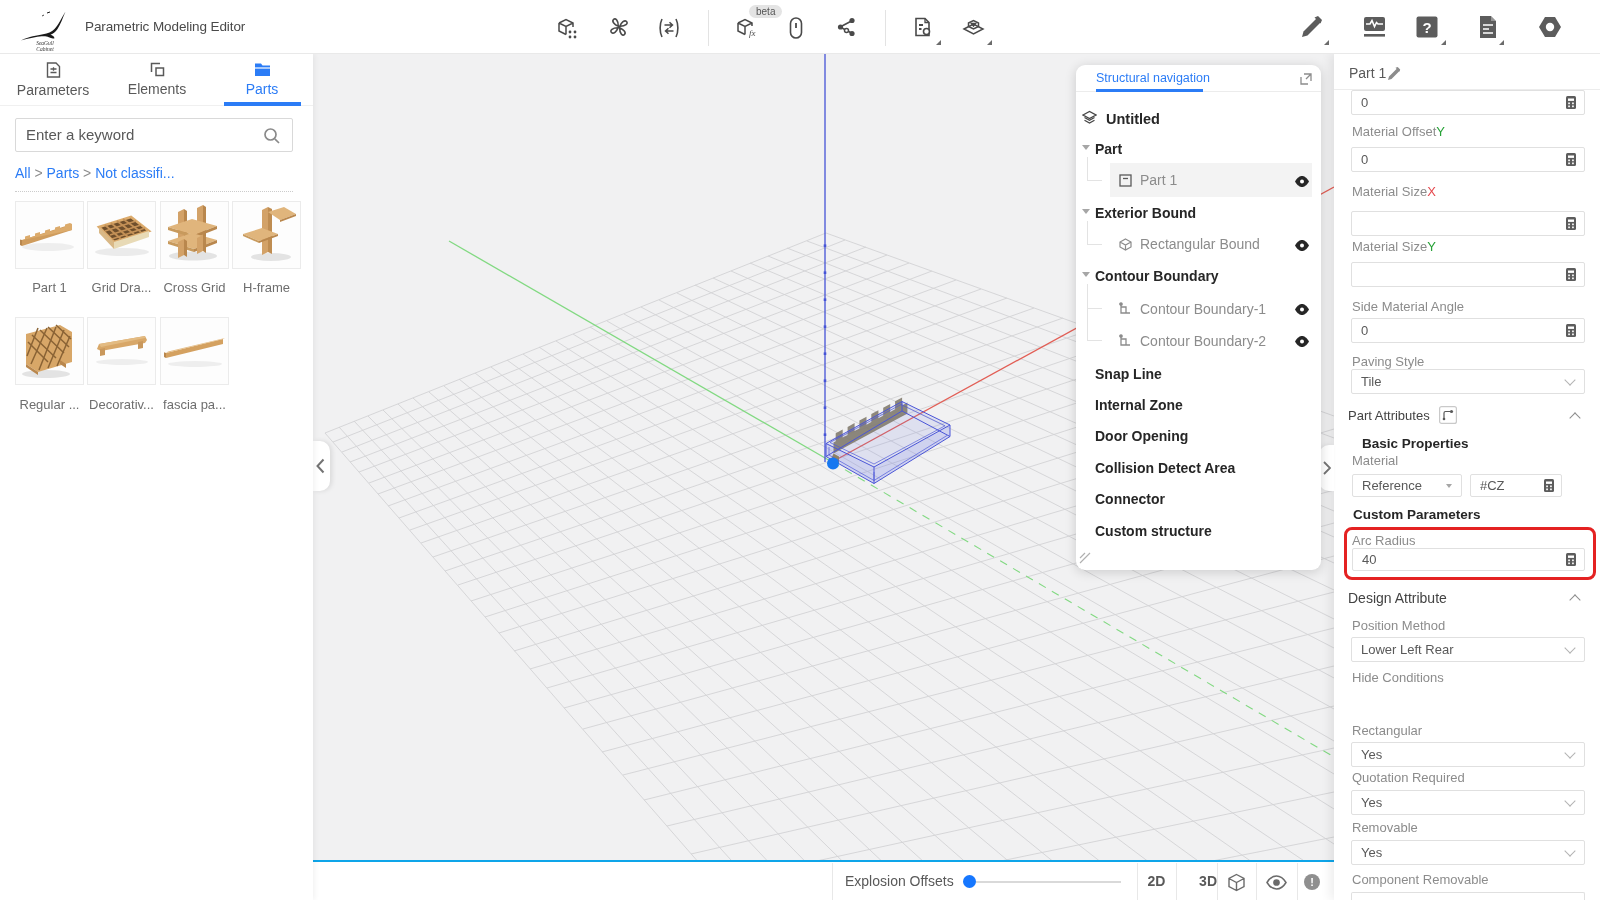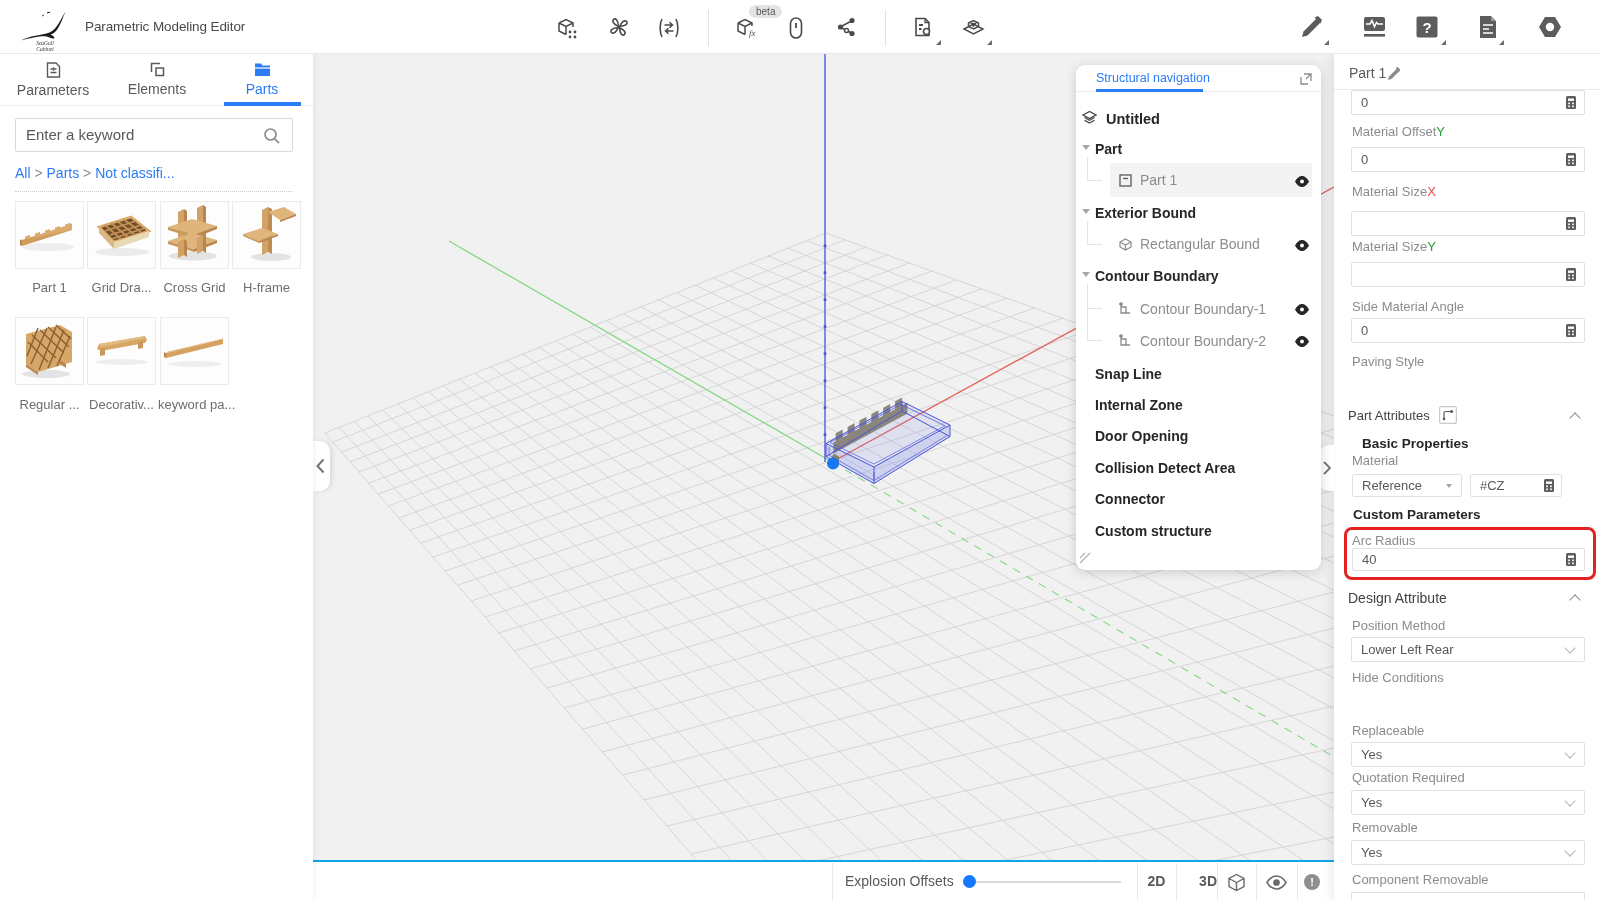--- a/index.html
+++ b/index.html
@@ -233,21 +233,21 @@
       </svg></div>
  <div class="tile" style="left:160px;top:263px">
   <svg width="67" height="66" viewBox="0 0 67 66">
         <ellipse cx="34" cy="46" rx="27" ry="3" fill="#000" opacity=".06"></ellipse>
   <path d="M5 35 L5 40 L62 26 L62 21 Z" fill="#d4a160"></path>
         <path d="M5 35 L7 33.5 L64 20 L62 21 Z" fill="#e3bb82"></path>
         <path d="M5 40 L3 39 L3 34.3 L5 35 Z" fill="#b9874d"></path>
       </svg></div>
  <div class="tlabel" style="left:13px;top:343px">Regular ...</div>
  <div class="tlabel" style="left:85px;top:343px">Decorativ...</div>
- <div class="tlabel" style="left:158px;top:343px">keyword pa...</div>
+ <div class="tlabel" style="left:158px;top:343px">fascia pa...</div>
 </div>
 <div class="viewport">
  <svg width="1021" height="846" viewBox="313 54 1021 846">
   <path d="M733 902L325 433M1242 902L1334 885M769 902L339 427M1004 902L1334 837M806 902L354 421M803 902L1334 792M845 902L368 416M716 883L1334 748M884 902L383 410M691 854L1334 706M925 902L398 404M667 826L1334 666M968 902L413 398M644 800L1334 628M1011 902L429 392M623 775L1334 592M1057 902L444 386M602 752L1334 556M1103 902L459 379M583 729L1334 523M1152 902L475 373M564 708L1334 490M1202 902L491 367M547 688L1334 459M1252 900L507 360M530 669L1334 429M1295 892L523 354M514 651L1310 407M1334 881L539 347M499 633L1269 392M1334 844L556 341M485 617L1230 378M1334 809L573 334M471 601L1193 365M1334 774L590 327M458 585L1158 352M1334 741L607 321M445 571L1124 340M1334 709L624 314M433 557L1093 329M1334 678L641 307M421 543L1063 318M1334 648L659 300M410 530L1034 308M1334 619L677 293M399 518L1007 298M1334 590L695 285M388 506L981 289M1334 563L713 278M378 494L956 280M1334 537L731 271M369 483L932 271M1334 511L750 263M359 472L909 263M1334 486L768 256M350 462L887 255M1334 462L787 248M342 452L866 247M1334 438L807 241M333 442L845 240M1334 416L826 233M325 433L826 233" stroke="#d2d3d5" stroke-width="0.9" fill="none"></path>
   <path d="M449 241 L832 462" stroke="#82d982" stroke-width="1.3" fill="none"></path>
   <path d="M832 462 L1334 757" stroke="#82d982" stroke-width="1.1" fill="none" stroke-dasharray="8 7"></path>
   <path d="M832 462 L1334 187" stroke="#e25e55" stroke-width="1.3" fill="none"></path>
   <path d="M825 54 L825 462" stroke="#4553d6" stroke-width="1.3" fill="none"></path>
   <g fill="#4553d6">
    <rect x="823.7" y="433.4" width="2.6" height="2.6"></rect>
@@ -433,20 +433,21 @@
         <rect width="10" height="13" rx="1.5" fill="#5c5c5c"></rect>
         <rect x="2" y="2.5" width="6" height="2.4" fill="#fff"></rect>
         <g fill="#fff">
           <rect x="2.2" y="6.5" width="1.7" height="1.7"></rect>
           <rect x="6.1" y="6.5" width="1.7" height="1.7"></rect>
           <rect x="2.2" y="9.5" width="1.7" height="1.7"></rect>
           <rect x="6.1" y="9.5" width="1.7" height="1.7"></rect>
         </g>
       </svg></div>
  <div class="lbl" style="top:300px">Paving Style</div>
+ <div class="sel" style="left:17px;top:315px;width:234px">Tile<div class="chev" style="right:10px;top:6px"></div></div>
  <div class="sect" style="top:354px;font-weight:normal;color:#434343;font-size:13px">Part Attributes</div>
  <svg class="abs" style="left:105px;top:352px" width="18" height="18" viewBox="0 0 18 18" fill="none" stroke="#595959" stroke-width="1.2">
       <rect x="0.6" y="0.6" width="16.8" height="16.8" rx="2" stroke="#c9c9c9"></rect>
       <path d="M5 13 V7 Q5 5.5,6.5 5.5 H11"></path>
       <circle cx="12.5" cy="5.5" r="1.6" fill="#595959" stroke="none"></circle>
       <circle cx="5" cy="13" r="1.3" fill="#595959" stroke="none"></circle>
     </svg>
  <div class="chevup" style="left:237px;top:360px"></div>
  <div class="sect" style="left:28px;top:382px;font-size:13.5px">Basic Properties</div>
  <div class="lbl" style="top:399px">Material</div>
@@ -472,21 +473,21 @@
           <rect x="6.1" y="6.5" width="1.7" height="1.7"></rect>
           <rect x="2.2" y="9.5" width="1.7" height="1.7"></rect>
           <rect x="6.1" y="9.5" width="1.7" height="1.7"></rect>
         </g>
       </svg></div>
  <div class="sect2" style="top:536px">Design Attribute</div>
  <div class="chevup" style="left:237px;top:542px"></div>
  <div class="lbl" style="top:564px">Position Method</div>
  <div class="sel" style="left:17px;top:583px;width:234px">Lower Left Rear<div class="chev" style="right:10px;top:6px"></div></div>
  <div class="lbl" style="top:616px">Hide Conditions</div>
- <div class="lbl" style="top:669px">Replaceable</div>
+ <div class="lbl" style="top:669px">Rectangular</div>
  <div class="sel" style="left:17px;top:688px;width:234px">Yes<div class="chev" style="right:10px;top:6px"></div></div>
  <div class="lbl" style="top:716px">Quotation Required</div>
  <div class="sel" style="left:17px;top:736px;width:234px">Yes<div class="chev" style="right:10px;top:6px"></div></div>
  <div class="lbl" style="top:766px">Removable</div>
  <div class="sel" style="left:17px;top:786px;width:234px">Yes<div class="chev" style="right:10px;top:6px"></div></div>
  <div class="lbl" style="top:818px">Component Removable</div>
  <div class="abs" style="left:17px;top:838px;width:234px;height:8px;border:1px solid #e0e0e0;border-bottom:none;border-radius:2px 2px 0 0"></div>
 </div>
 
 </body></html>

